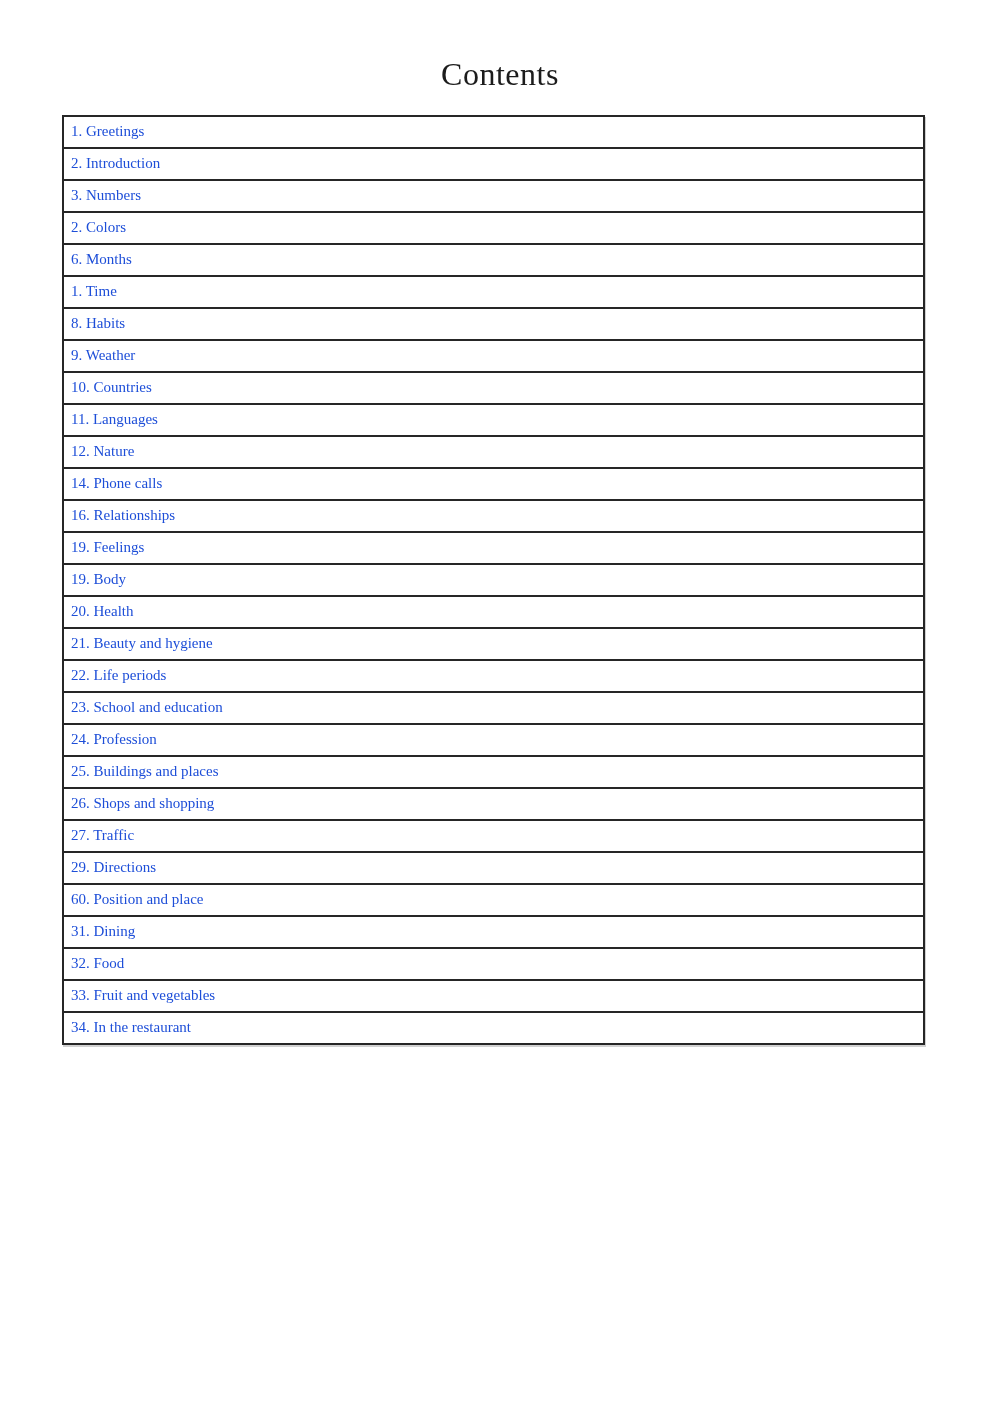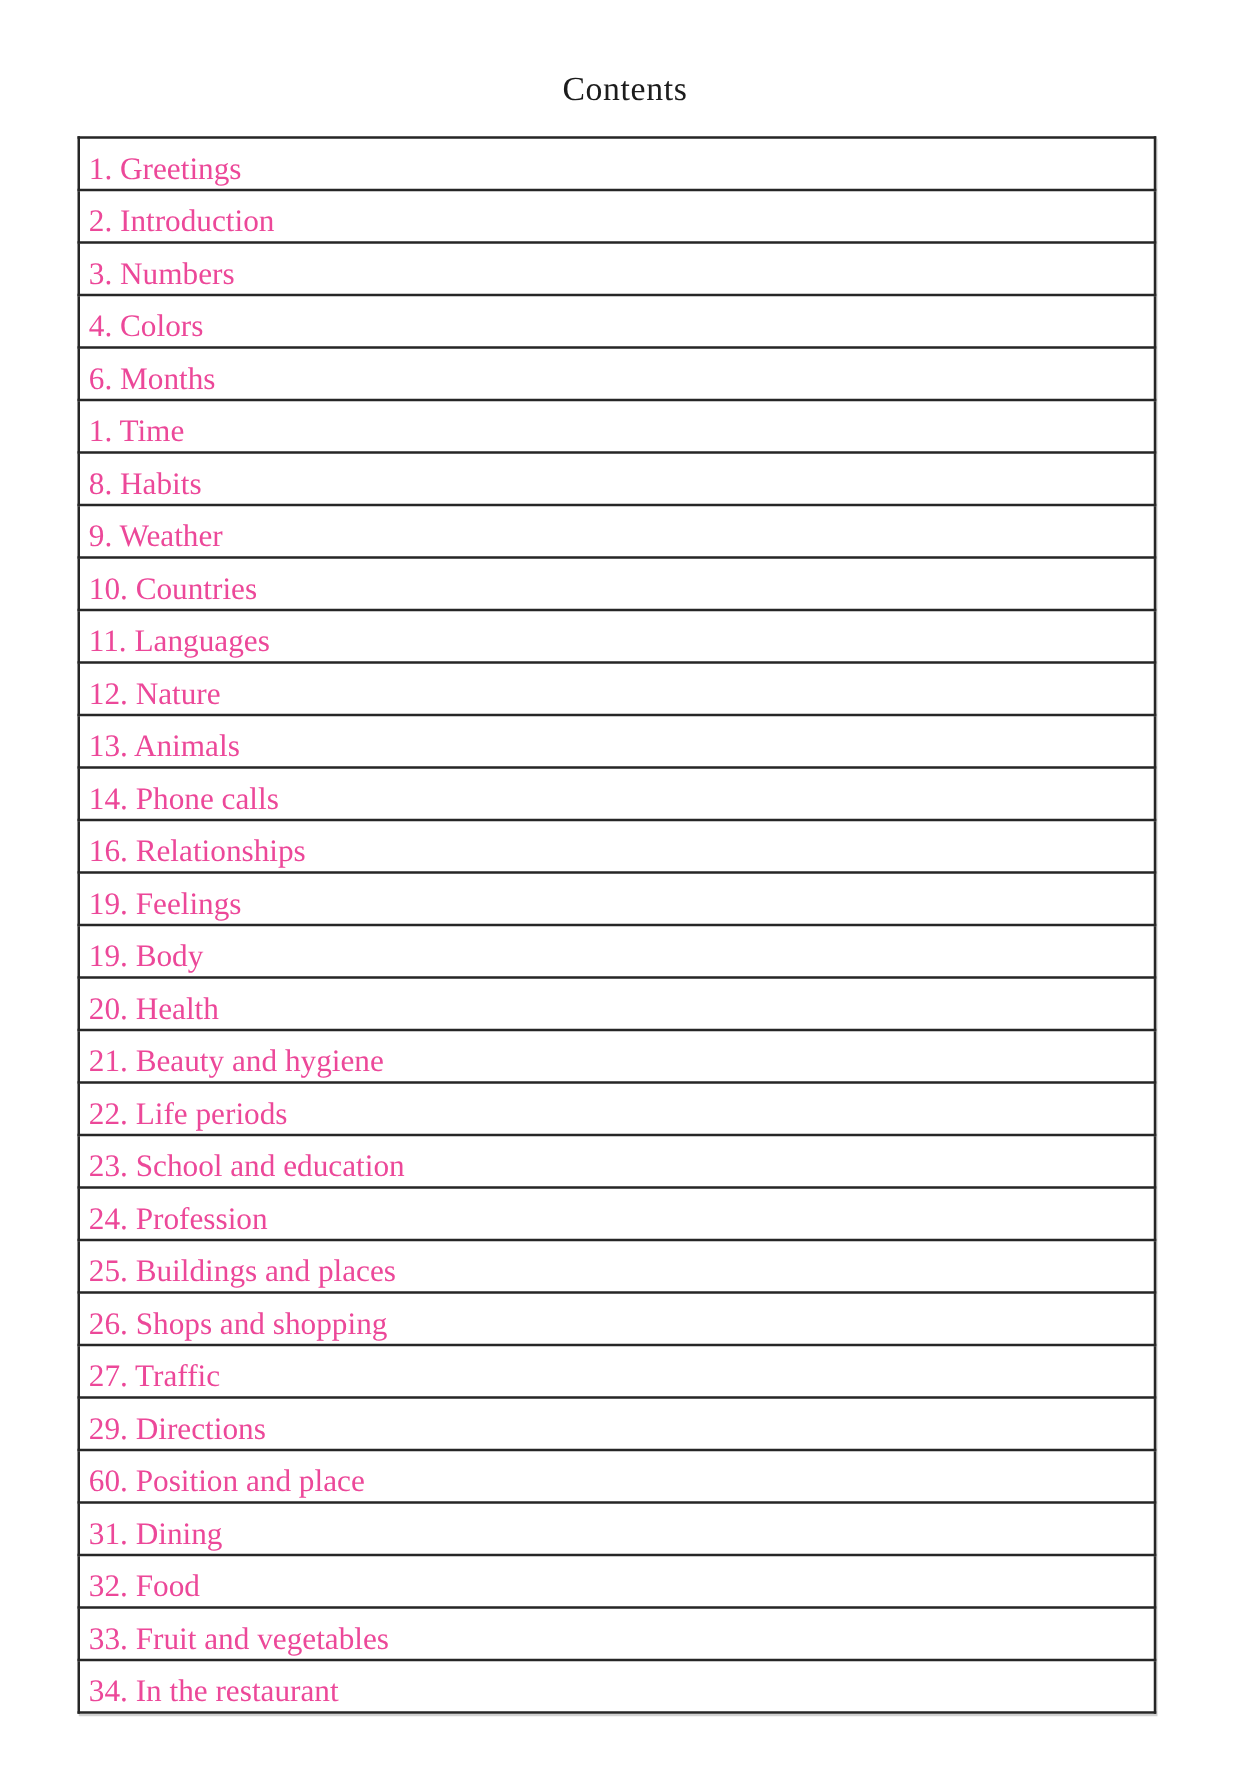--- a/index.html
+++ b/index.html
@@ -14,41 +14,41 @@
     width: 1000px;
     height: 1414px;
     background: #ffffff;
     color: #1c1c1c;
     overflow: hidden;
   }
 
   .page-title {
     margin-top: 56px;
     text-align: center;
-    font-size: 27px;
+    font-size: 32px;
     font-weight: 400;
     letter-spacing: 0.5px;
     color: #1c1c1c;
   }
 
   table.contents-table {
     border-collapse: collapse;
     margin: 22px 0 0 62px;
     width: 863px;
     table-layout: fixed;
     box-shadow: 1px 2px 0 rgba(0,0,0,0.18);
   }
 
   table.contents-table td {
     border: 2px solid #262626;
     height: 31px;
-    padding: 10px 0 1px 7px;
-    font-size: 25px;
+    padding: 0 0 1px 7px;
+    font-size: 15px;
     line-height: 29px;
-    color: #ec4899;
+    color: #1d4ed8;
     white-space: nowrap;
     overflow: hidden;
   }
 </style>
 </head>
 <body>
 
 <div class="page">
   <div class="page-title">Contents</div>
 
@@ -57,21 +57,21 @@
         <tr>
           <td>1. Greetings</td>
         </tr>
         <tr>
           <td>2. Introduction</td>
         </tr>
         <tr>
           <td>3. Numbers</td>
         </tr>
         <tr>
-          <td>4. Colors</td>
+          <td>2. Colors</td>
         </tr>
         <tr>
           <td>6. Months</td>
         </tr>
         <tr>
           <td>1. Time</td>
         </tr>
         <tr>
           <td>8. Habits</td>
         </tr>
@@ -79,23 +79,20 @@
           <td>9. Weather</td>
         </tr>
         <tr>
           <td>10. Countries</td>
         </tr>
         <tr>
           <td>11. Languages</td>
         </tr>
         <tr>
           <td>12. Nature</td>
-        </tr>
-        <tr>
-          <td>13. Animals</td>
         </tr>
         <tr>
           <td>14. Phone calls</td>
         </tr>
         <tr>
           <td>16. Relationships</td>
         </tr>
         <tr>
           <td>19. Feelings</td>
         </tr>

